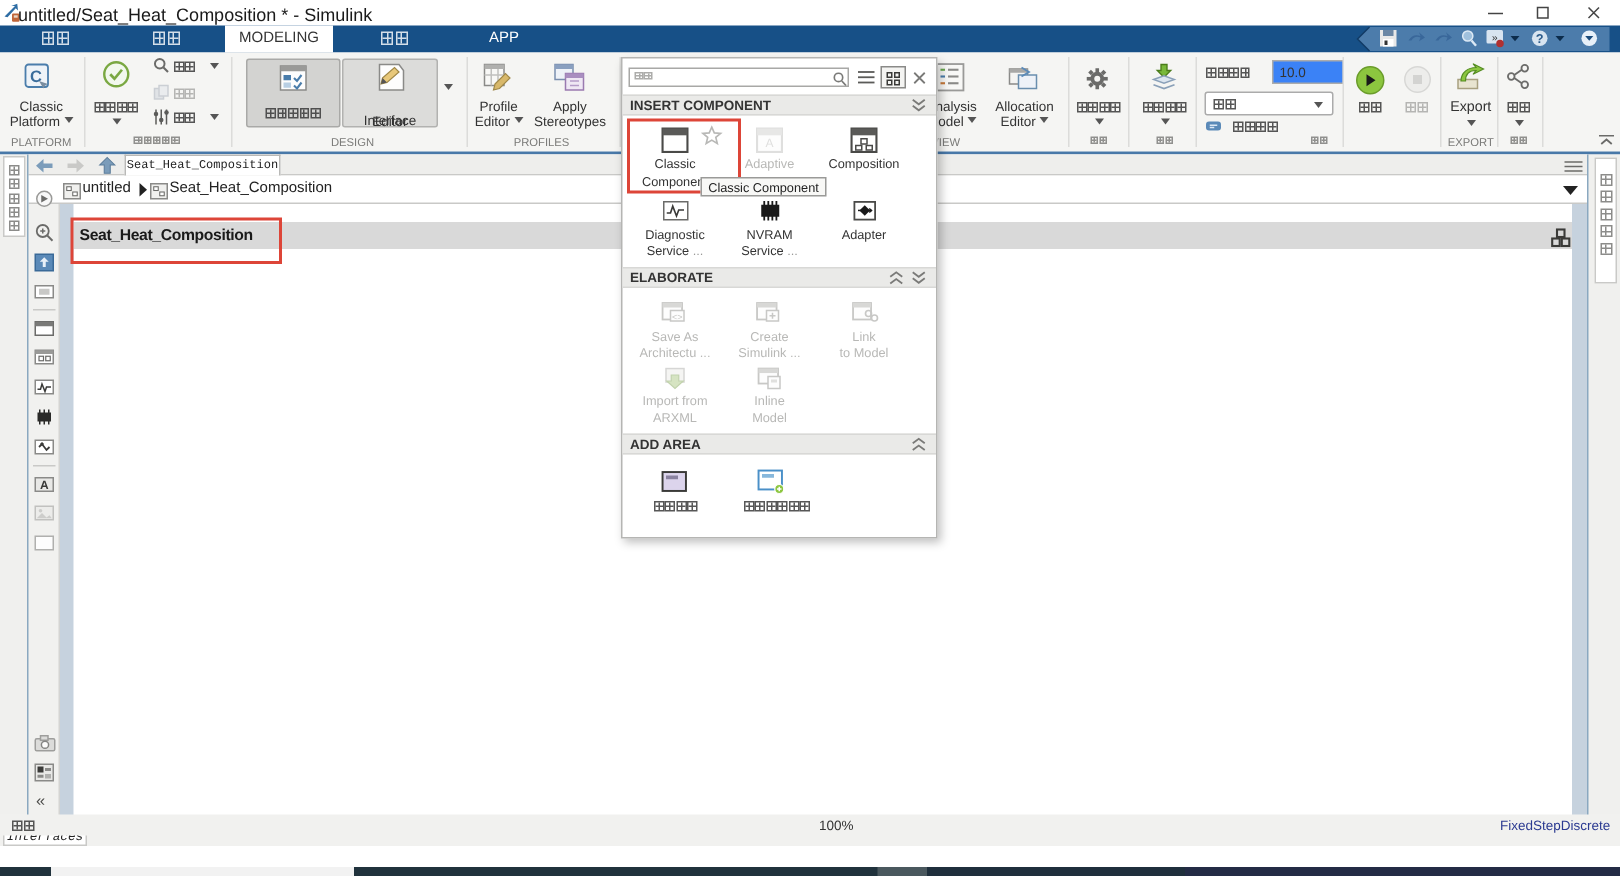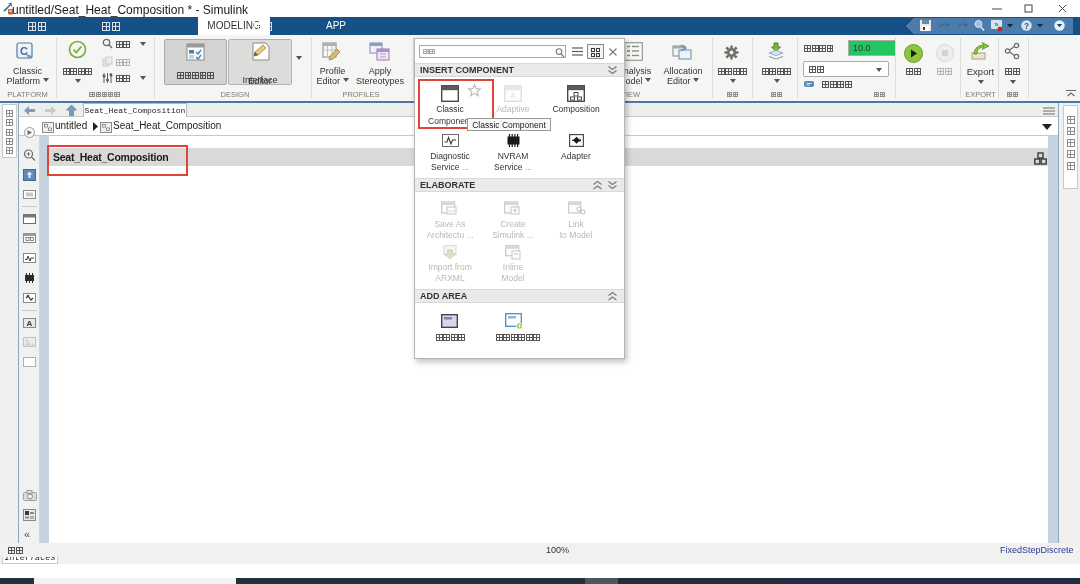--- a/index.html
+++ b/index.html
@@ -8,21 +8,21 @@
 .ab{position:absolute;}
 
 .h{display:inline-block;width:.78em;height:.78em;border:1px solid;vertical-align:-.07em;margin:0 .05em;opacity:.82;background:linear-gradient(currentColor,currentColor) 50% 0/1px 100% no-repeat,linear-gradient(currentColor,currentColor) 0 50%/100% 1px no-repeat;}
 .hv{display:block;width:9px;height:9px;border:1px solid;margin:2px auto;background:linear-gradient(currentColor,currentColor) 50% 0/1px 100% no-repeat,linear-gradient(currentColor,currentColor) 0 50%/100% 1px no-repeat;}
 
 #titlebar{left:0;top:0;width:1080px;height:17px;background:#fff;}
 #titletext{left:12px;top:3px;font-size:12px;color:#1a1a1a;}
 
 #tabstrip{left:0;top:17px;width:1080px;height:18px;background:#175087;}
 .ttab{position:absolute;top:0;height:18px;color:#fff;font-size:10px;line-height:18px;text-align:center;}
-.ttab.act{background:#fff;color:#333;margin-left:48px;}
+.ttab.act{background:#fff;color:#333;}
 
 #ribbon{left:0;top:35px;width:1080px;height:66px;background:#f5f5f3;}
 .gdiv{position:absolute;top:3px;height:60px;width:1px;background:#dcdcda;}
 .glabel{position:absolute;top:54px;height:11px;font-size:7.5px;color:#7a7a78;text-align:center;line-height:11px;white-space:nowrap;}
 .btxt{position:absolute;font-size:9px;color:#333;text-align:center;white-space:nowrap;}
 .gray{color:#a8a8a6;}
 .dar{display:inline-block;width:0;height:0;border-left:3px solid transparent;border-right:3px solid transparent;border-top:4px solid #555;vertical-align:2px;}
 
 #editor{left:0;top:103px;width:1080px;height:443px;background:#f0f0ee;}
 #doctabbar{left:19px;top:0px;width:1039px;height:14px;background:#eeeeec;border-bottom:1px solid #c9c9c7;}
@@ -244,21 +244,21 @@
     <path d="M7 1 h4 v4 h2.5 l-4.5 4.5 -4.5-4.5 h2.5z" fill="#78b83a" stroke="#4a7c1a" stroke-width="0.9"></path>
     <path d="M2 11 l7-2.5 7 2.5 -7 2.5z" fill="#dce6f0" stroke="#8aa0b8" stroke-width="0.9"></path>
     <path d="M2 14.5 l7 2.5 7-2.5" fill="none" stroke="#8aa0b8" stroke-width="1.1"></path>
   </svg>
   <div class="btxt" style="left:749px;top:31px;width:55px;font-size:8.5px"><i class="h"></i><i class="h"></i><i class="h"></i><i class="h"></i></div>
   <div class="btxt" style="left:749px;top:42px;width:55px"><span class="dar"></span></div>
   <div class="glabel" style="left:749px;width:55px;font-size:7px"><i class="h"></i><i class="h"></i></div>
   <div class="gdiv" style="left:797px"></div>
 
   <div class="btxt" style="left:804px;top:8px;width:44px;text-align:left;font-size:8.5px"><i class="h"></i><i class="h"></i><i class="h"></i><i class="h"></i></div>
-  <div class="ab" style="left:848px;top:5px;width:48px;height:16px;background:#22c55e;border:1px solid #ababab;font-size:9px;color:#333;line-height:14px;padding-left:4px">10.0</div>
+  <div class="ab" style="left:848px;top:5px;width:48px;height:16px;background:#3b82f6;border:1px solid #ababab;font-size:9px;color:#333;line-height:14px;padding-left:4px">10.0</div>
   <div class="ab" style="left:803px;top:26px;width:86px;height:16px;background:#fff;border:1px solid #ababab;border-radius:2px;font-size:8.5px;color:#333;line-height:14px;padding-left:5px"><i class="h"></i><i class="h"></i><span class="dar" style="position:absolute;right:6px;top:6px"></span></div>
   <svg class="ab" style="left:804px;top:44px" width="12" height="10">
         <rect x="0" y="2" width="10" height="6" rx="2" fill="#5b8ab8"></rect>
         <path d="M2.5 4.5 h5 M2.5 6 h3" stroke="#dce8f4" stroke-width="1"></path>
       </svg>
   <div class="btxt" style="left:817px;top:44px;width:40px;font-size:8.5px"><i class="h"></i><i class="h"></i><i class="h"></i><i class="h"></i></div>
   <div class="glabel" style="left:852px;width:55px;font-size:7px"><i class="h"></i><i class="h"></i></div>
   <svg class="ab" style="left:904px;top:9px" width="19" height="19">
     <circle cx="9.5" cy="9.5" r="9" fill="#8cc63f"></circle>
     <circle cx="9.5" cy="9.5" r="9" fill="none" stroke="#6a9c2a" stroke-width="1"></circle>

